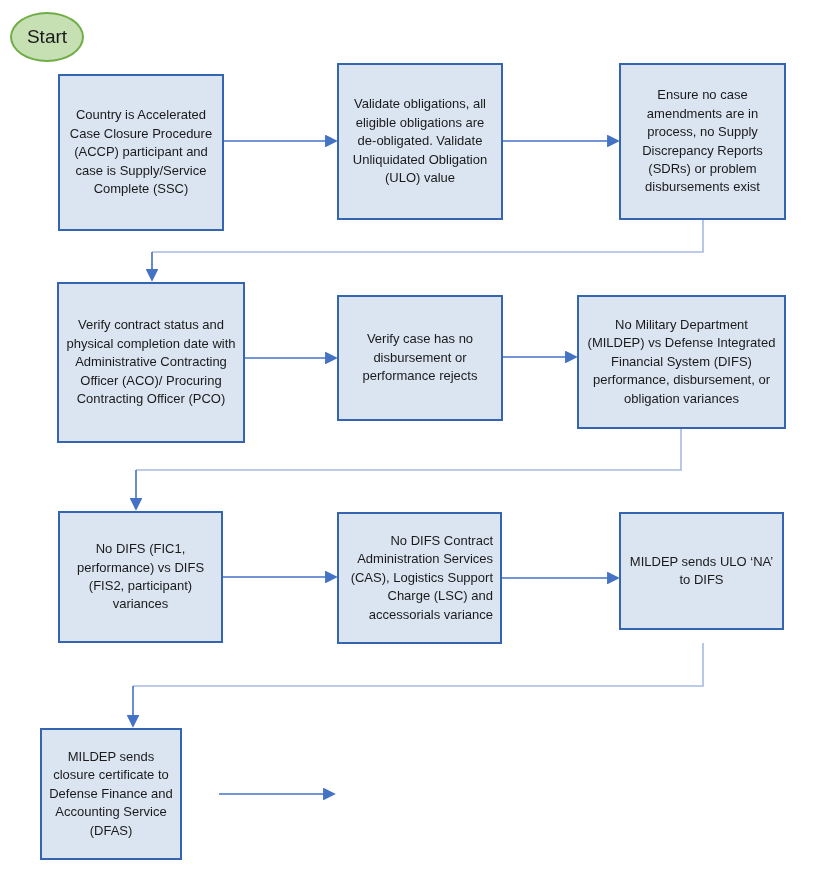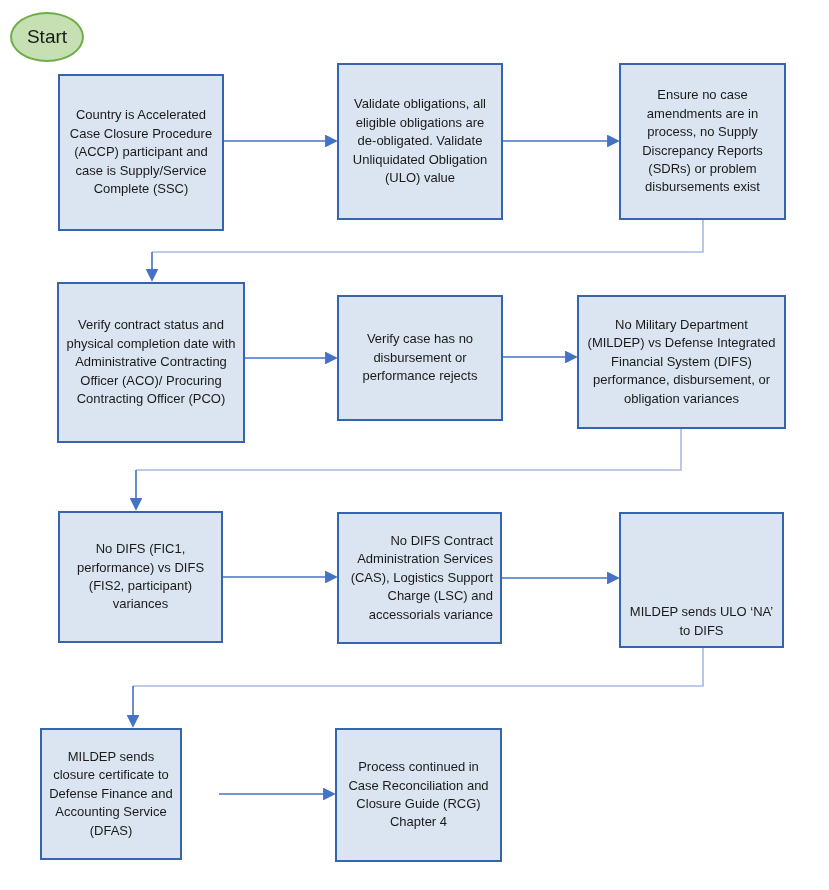--- a/index.html
+++ b/index.html
@@ -119,25 +119,22 @@
   </div>
 
   <div class="flow-box" style="left:58px;top:511px;width:165px;height:132px;">
     <span>No DIFS (FIC1, performance) vs DIFS (FIS2, participant) variances</span>
   </div>
 
   <div class="flow-box" style="left:337px;top:512px;width:165px;height:132px;text-align:right;">
     <span>No DIFS Contract Administration Services (CAS), Logistics Support Charge (LSC) and accessorials variance</span>
   </div>
 
-  <div class="flow-box" style="left:619px;top:512px;width:165px;height:136px;align-items:flex-end;">
+  <div class="flow-box" style="left:619px;top:512px;width:165px;height:118px;">
     <span>MILDEP sends ULO ‘NA’ to DIFS</span>
   </div>
 
   <div class="flow-box" style="left:40px;top:728px;width:142px;height:132px;">
     <span>MILDEP sends closure certificate to Defense Finance and Accounting Service (DFAS)</span>
   </div>
 
-  <div class="flow-box" style="left:335px;top:728px;width:167px;height:134px;">
-    <span>Process continued in Case Reconciliation and Closure Guide (RCG) Chapter 4</span>
-  </div>
 
 </div>
 
 </body></html>

